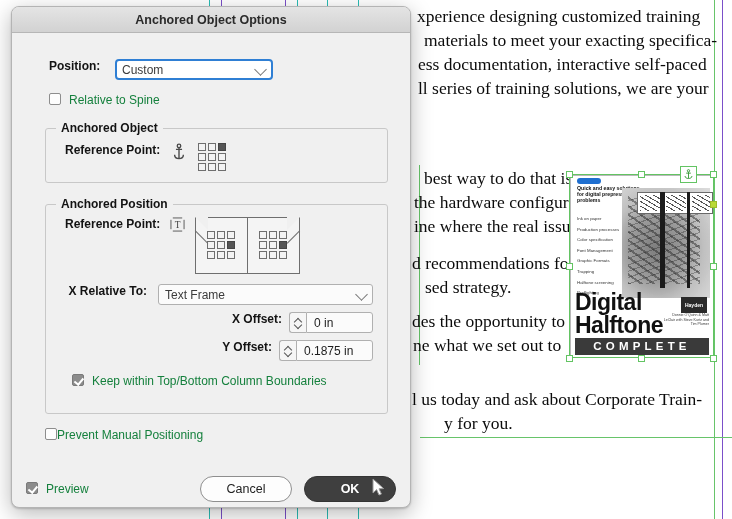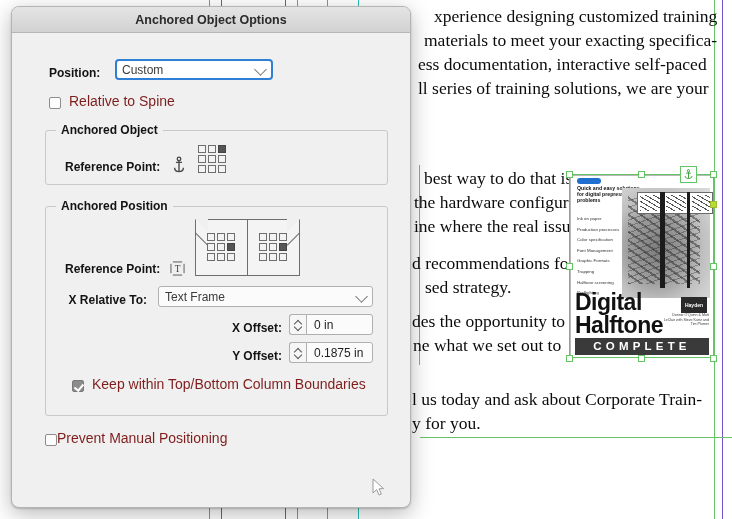--- a/index.html
+++ b/index.html
@@ -119,23 +119,23 @@
   }
   #titlebar {
     height:26px; box-sizing:border-box;
     background: linear-gradient(#e4e4e4, #d2d2d2);
     border-bottom:1px solid #b6b6b6;
     display:flex; align-items:center; justify-content:center;
     font-size:12.5px; color:#2a2a2a; font-weight:bold;
   }
   #dlg-body { position:relative; padding: 12px 14px 0 14px; }
 
-  .row { display:flex; align-items:flex-end; }
+  .row { display:flex; align-items:flex-start; }
   .lbl { font-size:12px; color:#131313; font-weight:bold; }
-  .lbl-plain { font-size:14px; color:#7f1d1d; }
+  .lbl-plain { font-size:12px; color:#15803d; }
 
   select, .fake-select {
     -webkit-appearance:none; appearance:none;
     height:21px; box-sizing:border-box;
     background:#fbfbfb;
     border:1px solid #b0b0b0;
     border-radius:3px;
     font-family:"Liberation Sans", sans-serif;
     font-size:12px; color:#3b3b3b;
     padding: 0 20px 0 6px;
@@ -236,37 +236,37 @@
     <div class="vguide guide-purple" style="left:285px;"></div>
     <div class="vguide guide-cyan" style="left:297px;"></div>
     <div class="vguide guide-cyan" style="left:327px;"></div>
     <div class="vguide guide-cyan" style="left:358px;"></div>
     <div class="vguide guide-purple" style="left:722px;"></div>
 
     <div class="frame-line-v" style="left:714px; top:0; height:519px;"></div>
     <div class="frame-line-h" style="left:420px; top:437px; width:312px;"></div>
     <div class="frame-line-v" style="left:419px; top:165px; height:200px;"></div>
 
-    <div class="doc-text line" style="left:417px; top:4px;margin-left:17px;">xperience designing customized training</div>
+    <div class="doc-text line" style="left:417px; top:4px;">xperience designing customized training</div>
     <div class="doc-text line" style="left:424px; top:28px;">materials to meet your exacting specifica-</div>
     <div class="doc-text line" style="left:418px; top:52px;">ess documentation, interactive self-paced</div>
     <div class="doc-text line" style="left:418px; top:76px;">ll series of training solutions, we are your</div>
 
     <div class="doc-text line" style="left:424px; top:166px;">best way to do that is</div>
     <div class="doc-text line" style="left:414px; top:190px;">the hardware configur</div>
     <div class="doc-text line" style="left:414px; top:214px;">ine where the real issu</div>
 
     <div class="doc-text line" style="left:412px; top:251px;">d recommendations fo</div>
     <div class="doc-text line" style="left:410px; top:275px;margin-left:15px;">sed strategy.</div>
 
     <div class="doc-text line" style="left:412px; top:309px;">des the opportunity to</div>
     <div class="doc-text line" style="left:413px; top:333px;">ne what we set out to</div>
 
     <div class="doc-text line" style="left:412px; top:387px;">l us today and ask about Corporate Train-</div>
-    <div class="doc-text line" style="left:412px; top:411px;">y for you.</div>
+    <div class="doc-text line" style="left:412px; top:411px;padding-left:32px;">y for you.</div>
 
     <div id="cover-wrap" style="left:570px; top:175px; width:144px; height:183px;">
 
       <div id="cover">
         <div class="cover-logo"></div>
         <div class="cover-head">Quick and easy solutions for digital prepress problems</div>
         <div class="cover-list">
           <div>Ink on paper</div>
           <div>Production processes</div>
           <div>Color specification</div>
@@ -427,34 +427,44 @@
           <div class="numfield" style="width:67px;">0 in</div>
         </div>
 
 
         <div class="row" style="margin:7px 0 0 0; justify-content:flex-end; padding-right:14px;">
           <span class="lbl">Y Offset:</span>
           <span class="stepper" style="margin-left:7px;">
             <span class="sp-up"></span>
             <span class="sp-dn"></span>
           </span>
-          <div class="numfield" style="width:67px;">0.1875 in</div>
+          <div class="numfield" style="width:77px;">0.1875 in</div>
         </div>
 
         <div class="row" style="margin:13px 0 0 26px; gap:8px;">
           <span class="cb checked"></span>
           <span class="lbl-plain">Keep within Top/Bottom Column Boundaries</span>
         </div>
       </fieldset>
 
       <div class="row" style="margin:14px 0 16px 19px; gap:0;">
         <span class="cb"></span>
         <span class="lbl-plain">Prevent Manual Positioning</span>
       </div>
 
+      <div style="position:absolute; left:14px; right:14px; top:443px; display:flex; align-items:center;">
+        <div class="row" style="gap:8px;">
+          <span class="cb checked"></span>
+          <span class="lbl-plain">Preview</span>
+        </div>
+        <div style="margin-left:auto; display:flex; gap:12px;">
+          <div class="btn btn-cancel">Cancel</div>
+          <div class="btn btn-ok">OK</div>
+        </div>
+      </div>
 
     </div>
   </div>
 
   <div id="cursor" style="left:372px; top:478px;">
     <svg width="13" height="19" viewBox="0 0 13 19" aria-hidden="true">
       <path d="M1 1 L1 15 L4.6 11.6 L7 17 L9.4 16 L7 10.8 L11.6 10.6 Z" fill="#ffffff" stroke="#9a9a9a" stroke-width="1"></path>
     </svg>
   </div>
 

